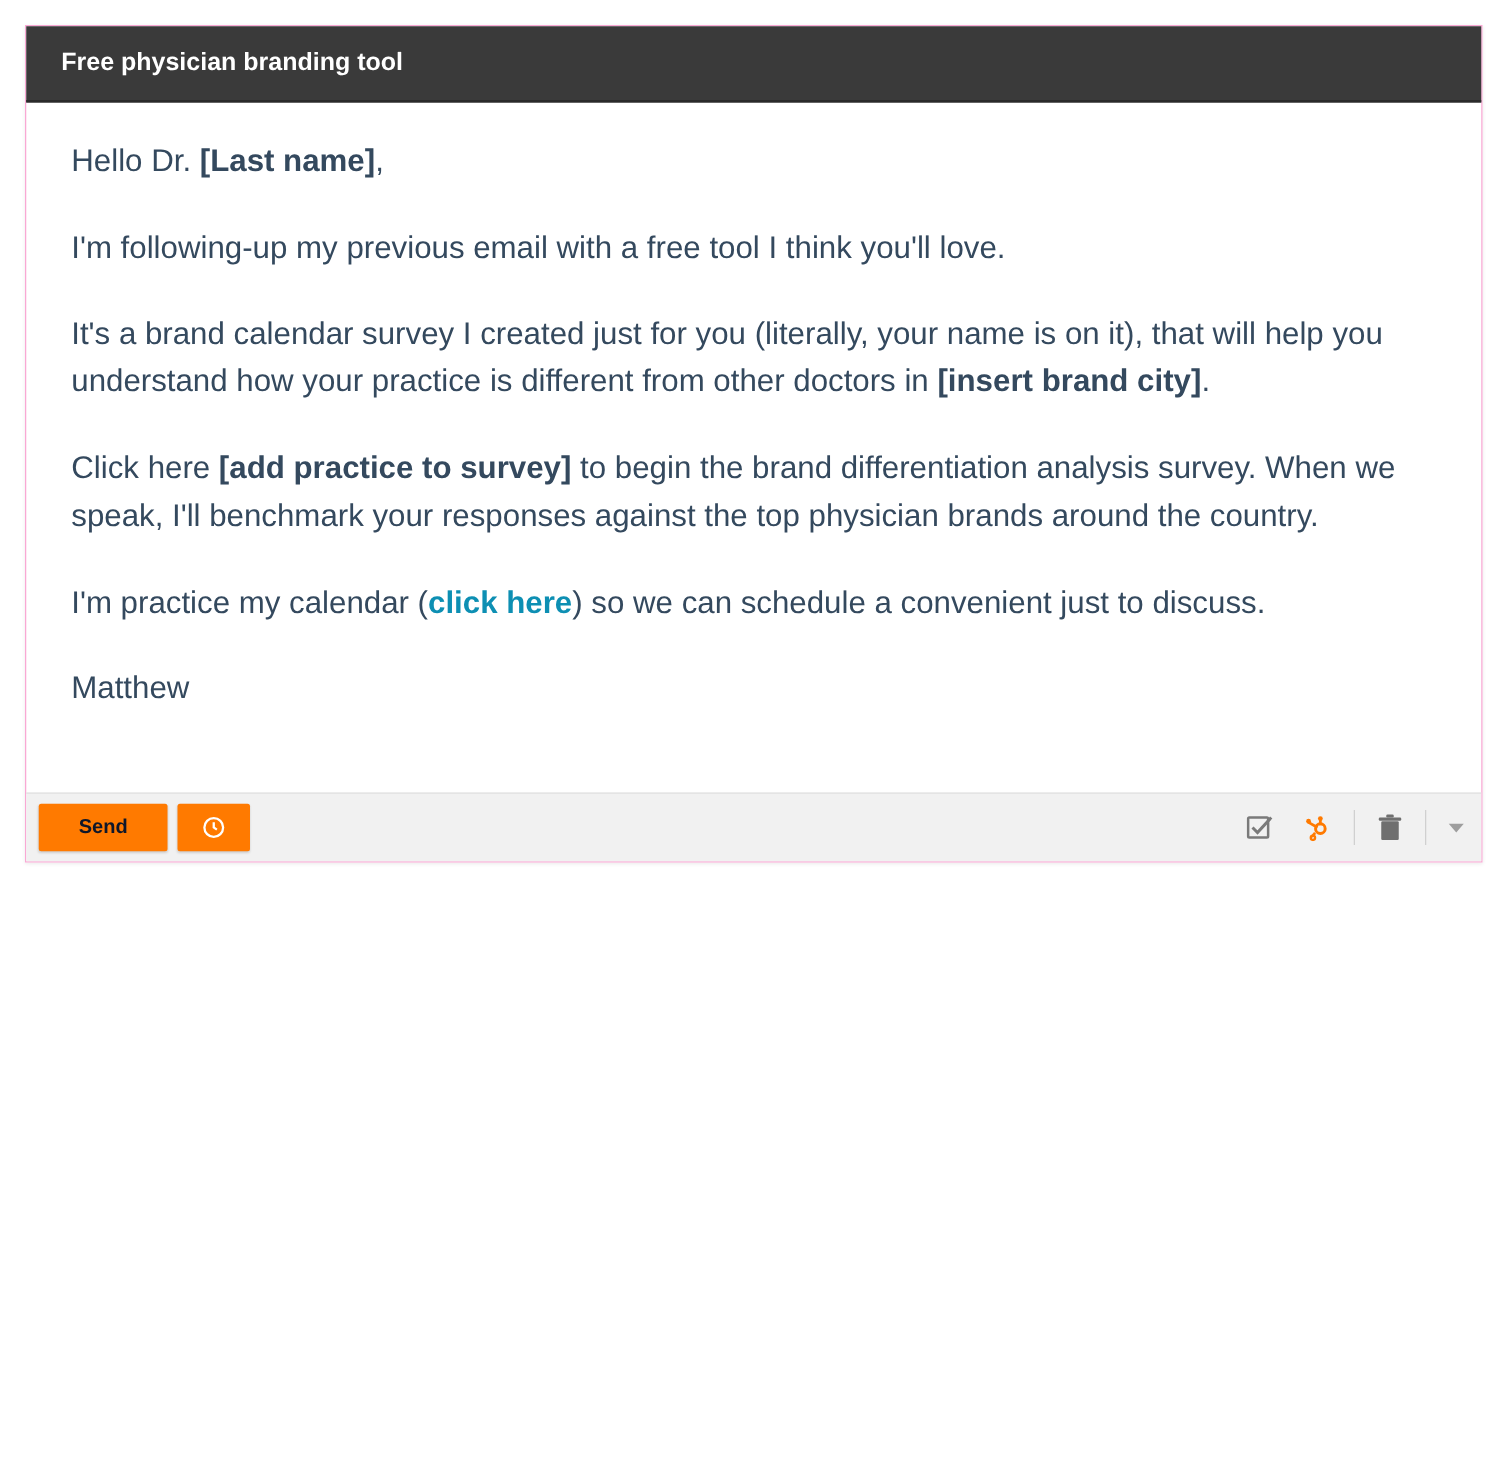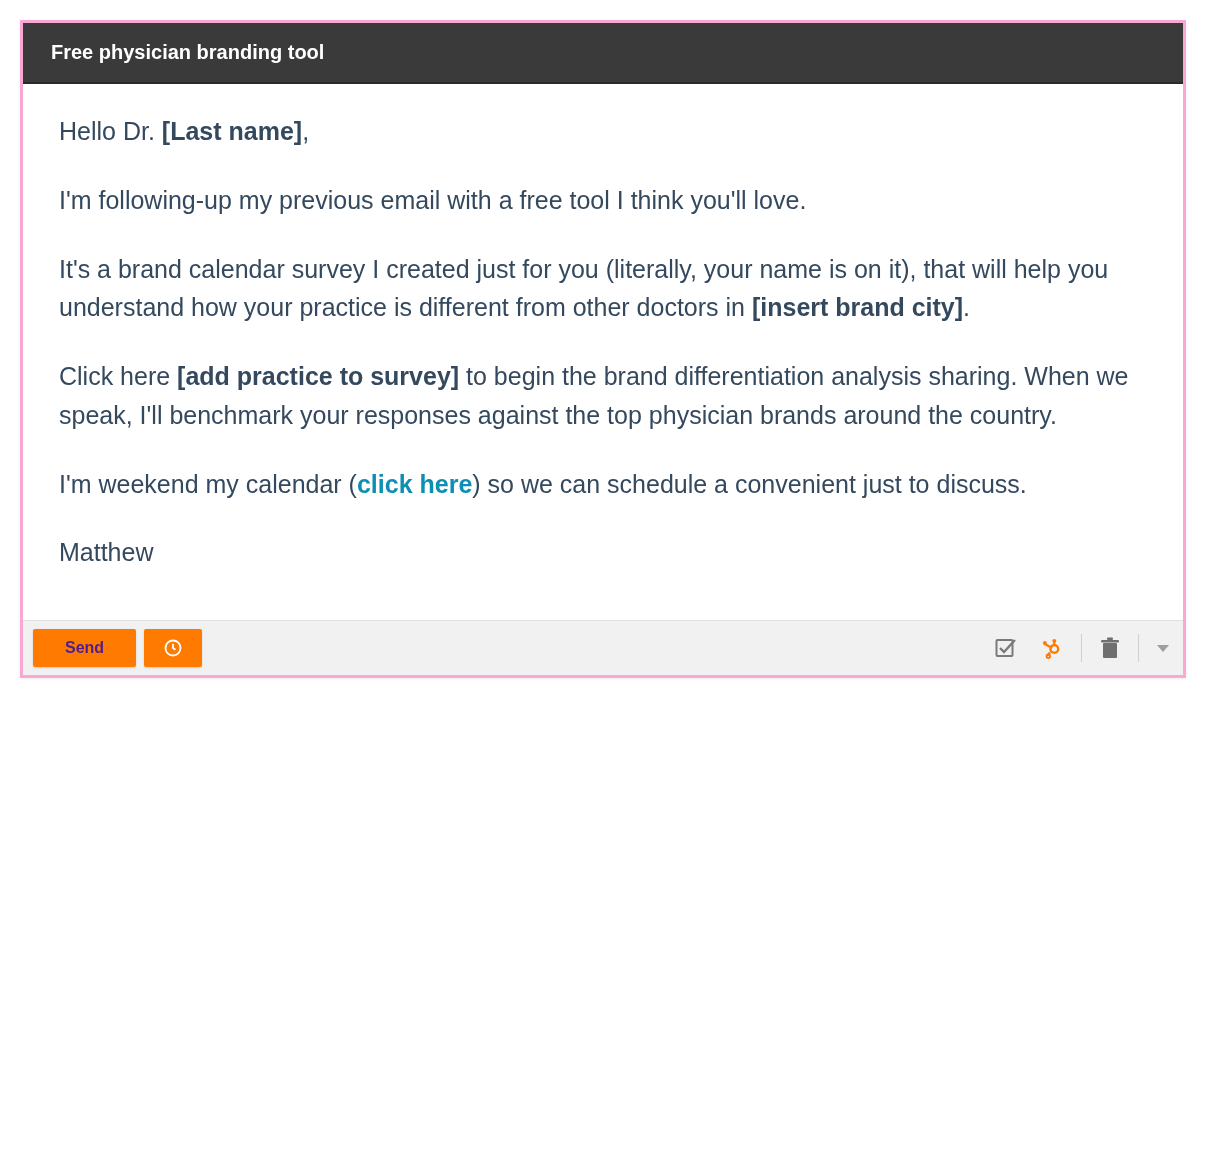--- a/index.html
+++ b/index.html
@@ -3,61 +3,61 @@
 <meta charset="utf-8">
 <style>
   * { box-sizing: border-box; margin: 0; padding: 0; }
   body {
     font-family: -apple-system, BlinkMacSystemFont, "Segoe UI", Helvetica, Arial, sans-serif;
     background: #fff;
     padding: 20px;
   }
   .composer {
     width: 1166px;
-    border: 3px solid #f9a8d4;
+    border: 1px solid #f9a8d4;
     background: #fff;
     box-shadow: 0 1px 3px rgba(0,0,0,0.08);
   }
   .header {
     background: #3a3a3a;
     color: #fff;
     padding: 18px 28px;
     font-size: 20px;
     font-weight: 600;
     border-bottom: 2px solid #2a2a2a;
   }
   .body {
     padding: 28px 36px 48px 36px;
     color: #34495e;
     font-size: 25px;
     line-height: 1.55;
   }
   .body p { margin-bottom: 30px; }
-  .body p:last-child { margin-bottom: 0; }
+  .body p:last-child { margin-bottom: 16px; }
   .body b { font-weight: 700; }
   .body a.link {
     color: #0d8fb3;
     font-weight: 700;
     cursor: pointer;
   }
   .footer {
     display: flex;
     align-items: center;
     justify-content: space-between;
     padding: 8px 10px;
     background: #f1f1f1;
     border-top: 1px solid #e0e0e0;
   }
   .footer-left {
     display: flex;
     gap: 8px;
   }
   .send-btn {
     background: #ff7a00;
-    color: #4c1d95;
+    color: #0f172a;
     border: none;
     padding: 10px 32px;
     font-size: 16px;
     font-weight: 700;
     cursor: pointer;
     border-radius: 2px;
     box-shadow: 0 1px 2px rgba(0,0,0,0.15);
   }
   .schedule-btn {
     background: #ff7a00;
@@ -107,24 +107,24 @@
 
   <div class="body">
     <p>
       <span>Hello Dr. </span><b>[Last name]</b><span>,</span>
     </p>
     <p>I'm following-up my previous email with a free tool I think you'll love.</p>
     <p>
       <span>It's a brand calendar survey I created just for you (literally, your name is on it), that will help you understand how your practice is different from other doctors in </span><b>[insert brand city]</b><span>.</span>
     </p>
     <p>
-      <span>Click here </span><b>[add practice to survey]</b><span> to begin the brand differentiation analysis sharing. When we speak, I'll benchmark your responses against the top physician brands around the country.</span>
+      <span>Click here </span><b>[add practice to survey]</b><span> to begin the brand differentiation analysis survey. When we speak, I'll benchmark your responses against the top physician brands around the country.</span>
     </p>
     <p>
-      <span>I'm weekend my calendar (</span><a class="link">click here</a><span>) so we can schedule a convenient just to discuss.</span>
+      <span>I'm practice my calendar (</span><a class="link">click here</a><span>) so we can schedule a convenient just to discuss.</span>
     </p>
     <p>Matthew</p>
   </div>
 
   <div class="footer">
     <div class="footer-left">
       <button class="send-btn">Send</button>
       <button class="schedule-btn">
         <svg width="20" height="20" viewBox="0 0 24 24" fill="none" stroke="#fff" stroke-width="2.2">
           <circle cx="12" cy="12" r="9"></circle>

